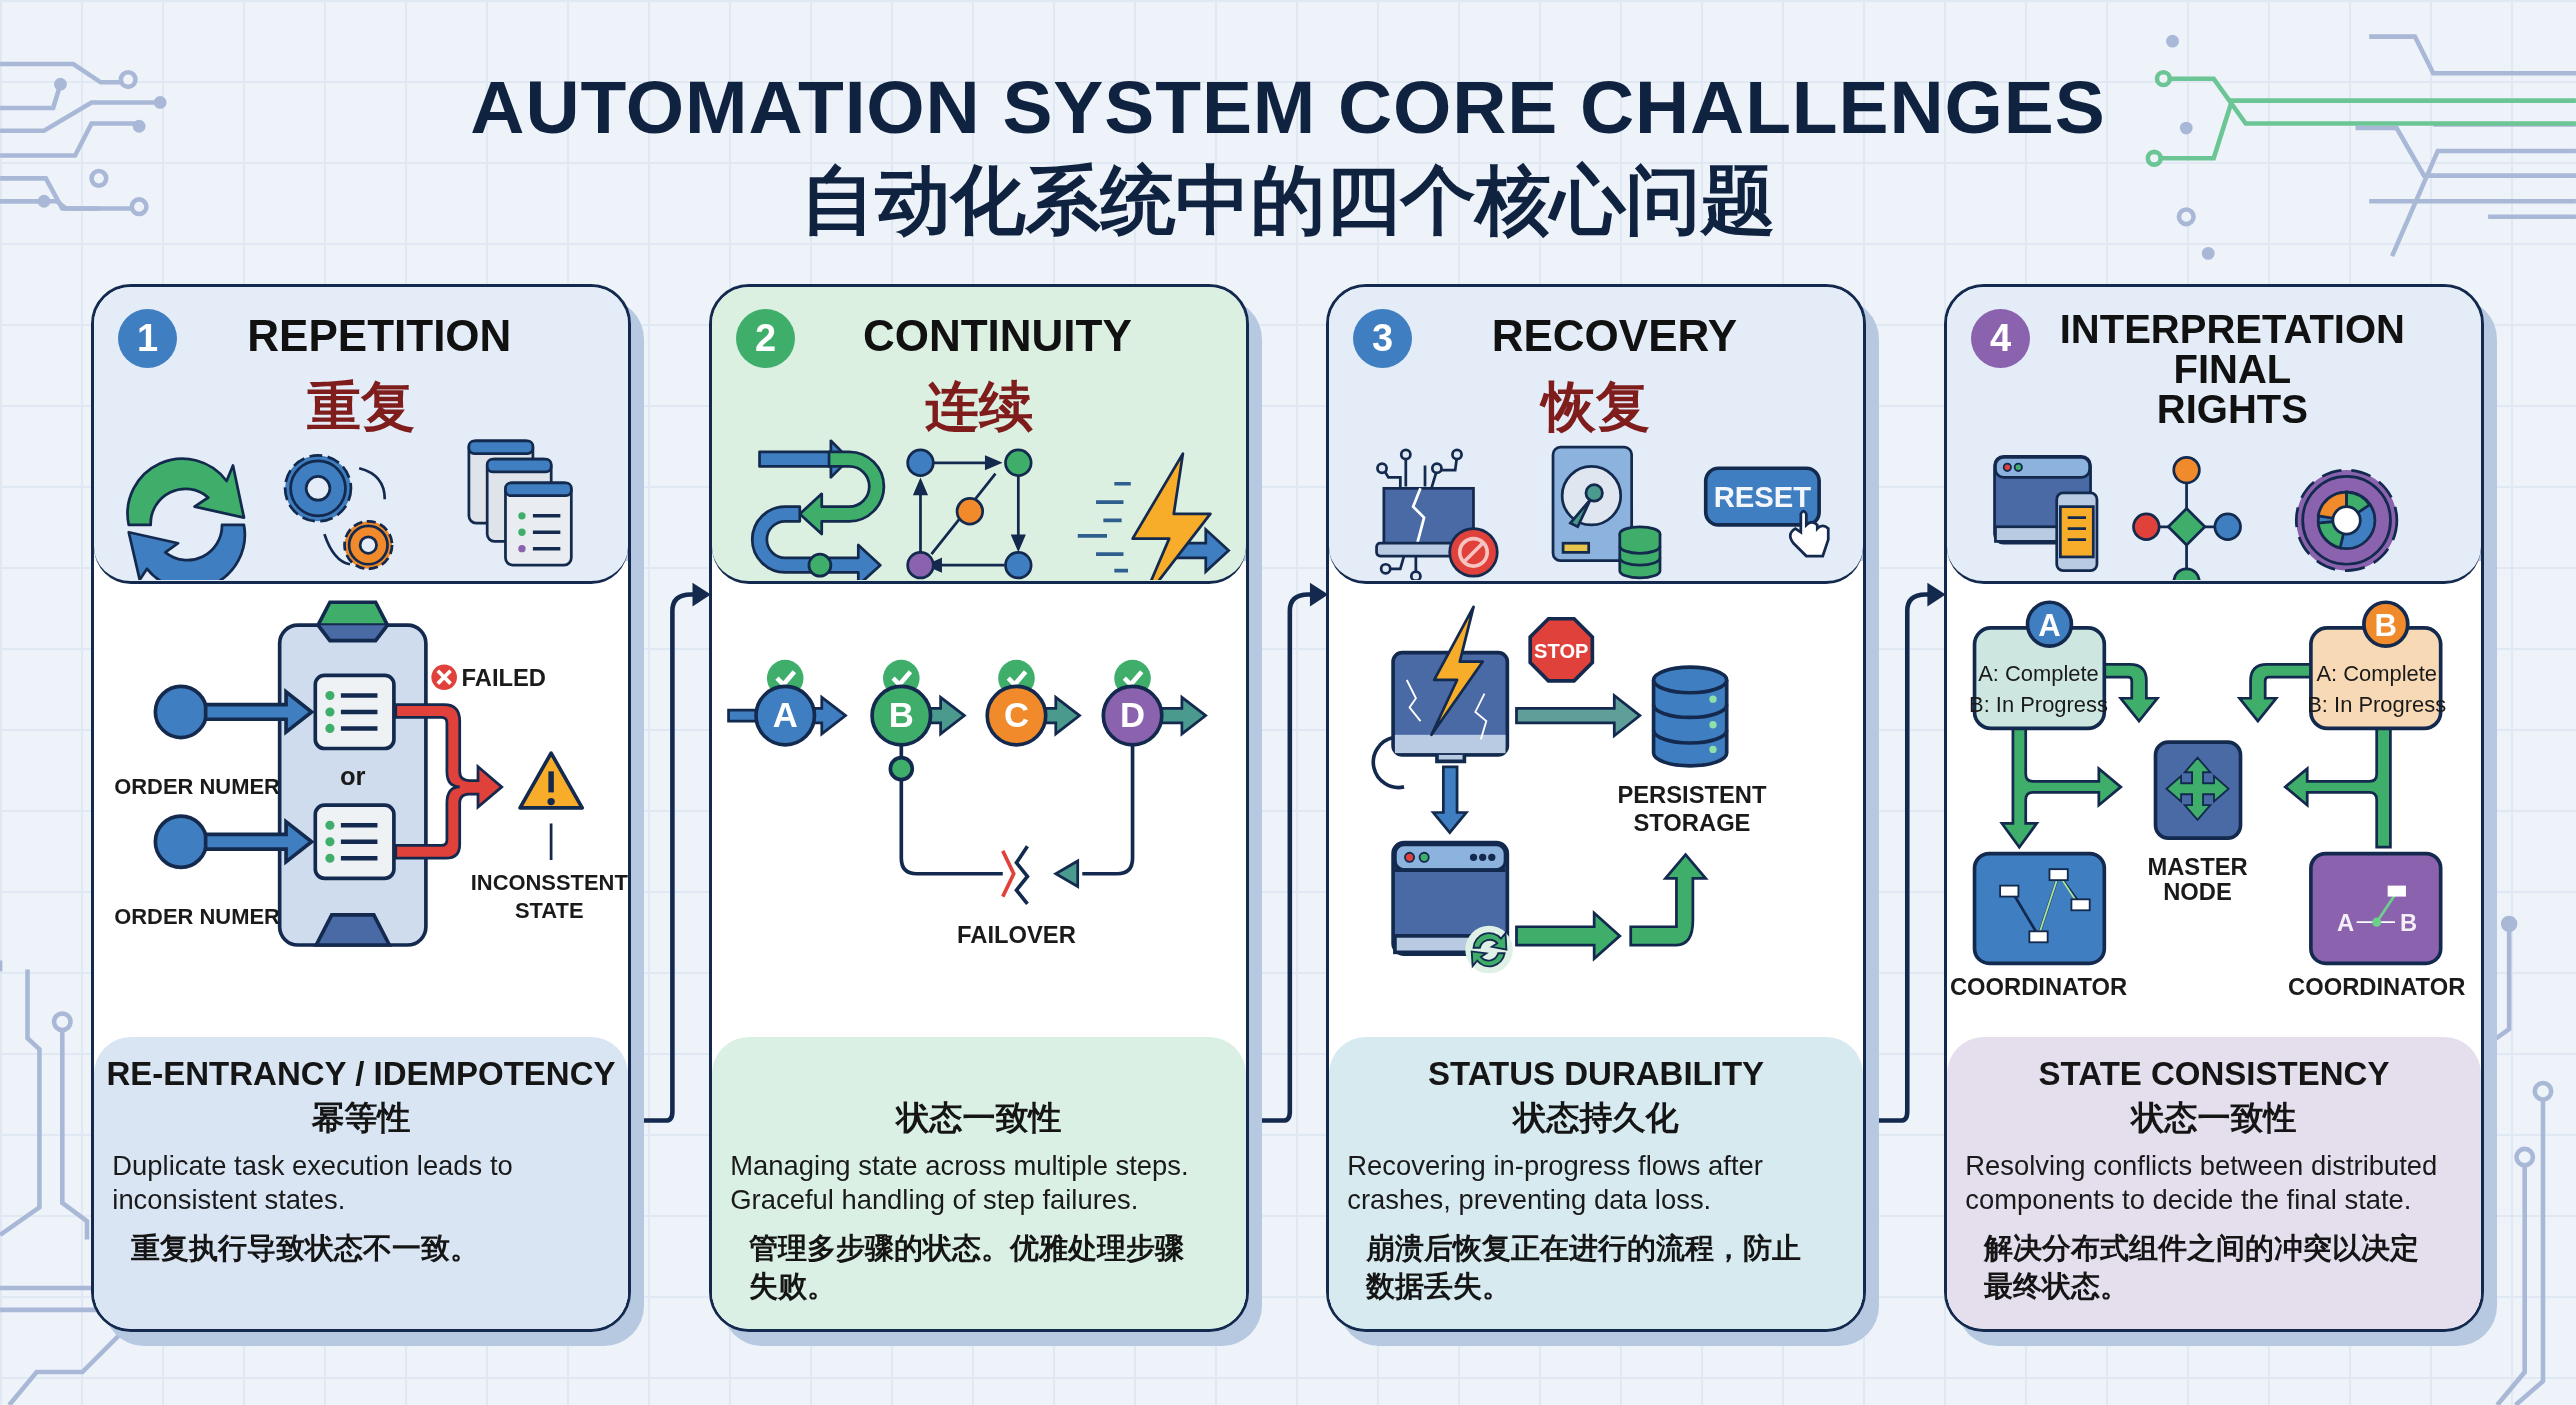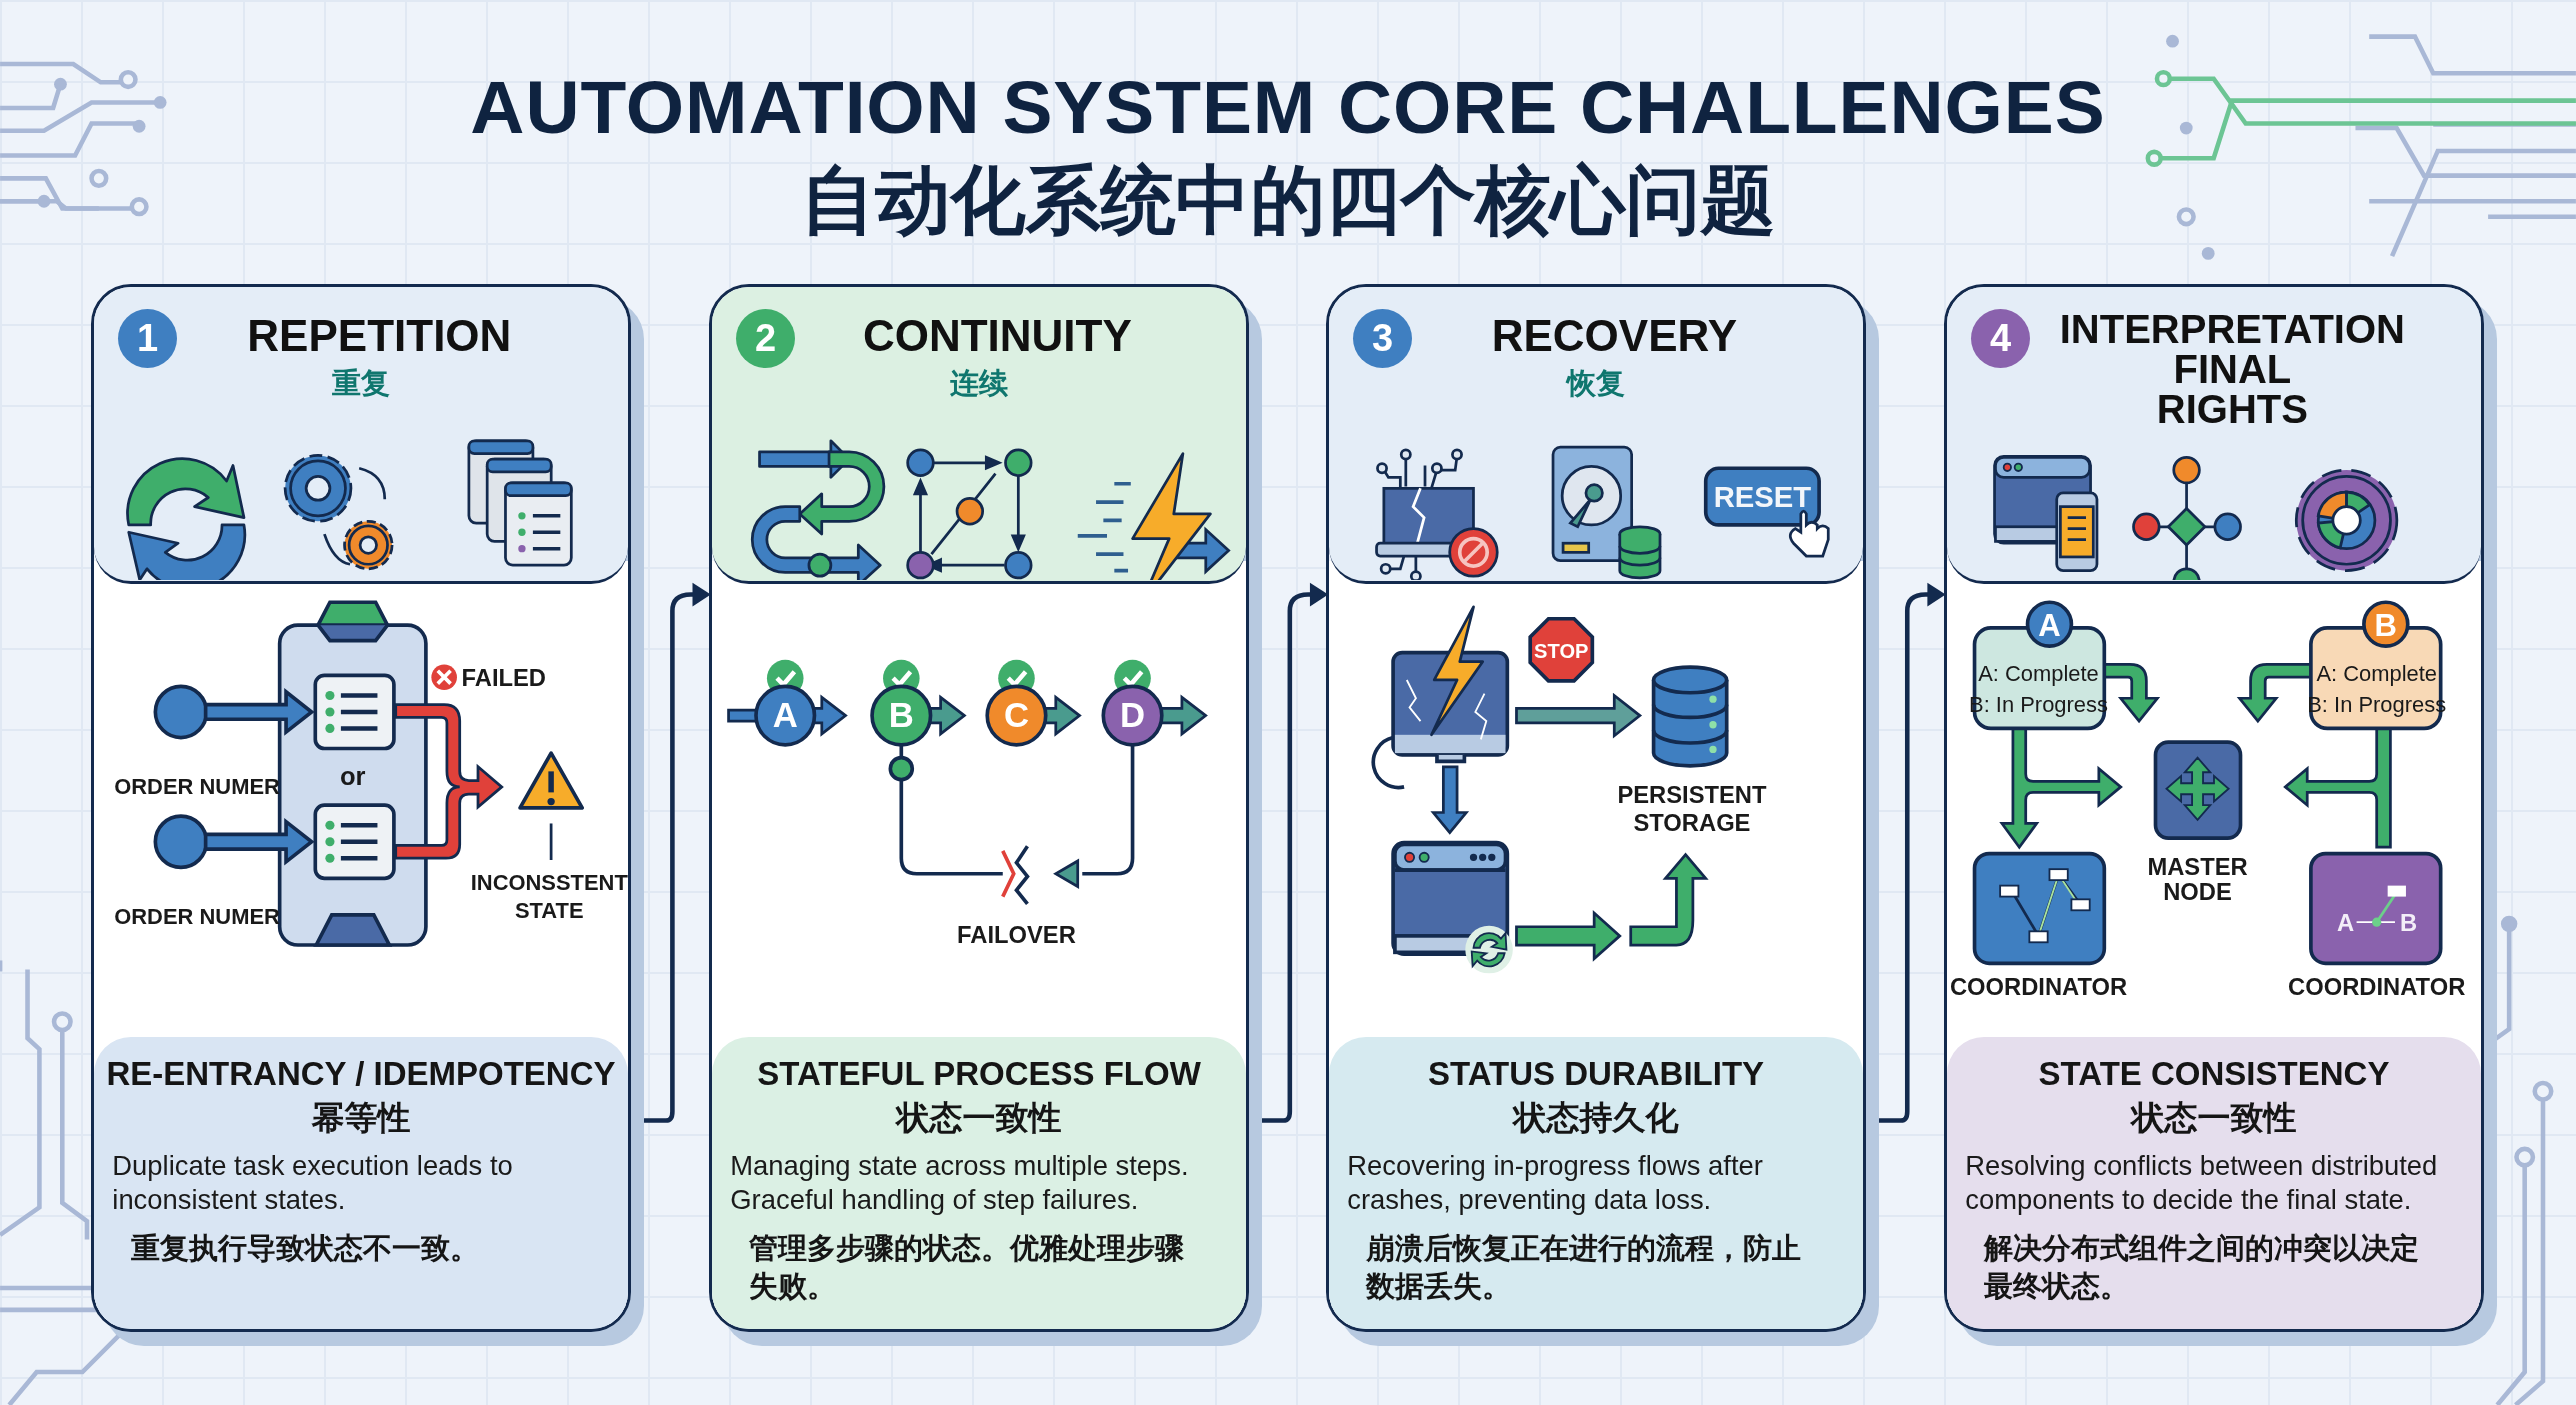--- a/index.html
+++ b/index.html
@@ -14,21 +14,21 @@
   .title-zh{top:151px;font-size:75px;font-family:"DejaVu Sans",sans-serif;}
   .card{position:absolute;top:284px;width:540px;height:1047px;}
   .card .shadow{position:absolute;left:12.8px;top:14.6px;width:540px;height:1047px;border-radius:40px;background:#b7c9e0;}
   .card .frame{position:absolute;left:0;top:0;width:534px;height:1042px;border:3.7px solid #132a4e;border-radius:40px;overflow:hidden;}
   .card .head{position:absolute;left:0;top:0;width:534px;height:297px;border-bottom:3.7px solid #132a4e;border-radius:0 0 37px 37px;box-sizing:border-box;z-index:2;}
   .card .mid{position:absolute;left:0;top:274px;width:534px;height:764px;background:#ffffff;}
   .card .foot{position:absolute;left:0;top:750px;width:534px;height:292px;border-radius:37px 37px 0 0;}
   .badge{position:absolute;left:24px;top:22px;width:59px;height:59px;border-radius:50%;color:#fff;font-weight:bold;font-size:38px;
     display:flex;align-items:center;justify-content:center;}
   .ctitle{position:absolute;left:55px;right:18.3px;text-align:center;font-weight:bold;font-size:44px;line-height:44px;color:#111;}
-  .csub{position:absolute;left:0;right:0;text-align:center;font-weight:bold;font-size:29px;font-family:"DejaVu Sans",sans-serif;color:#0f766e;}
+  .csub{position:absolute;left:0;right:0;text-align:center;font-weight:bold;font-size:54px;font-family:"DejaVu Sans",sans-serif;color:#7f1d1d;margin-top:7px;}
   .icons{position:absolute;left:0;top:128px;width:534px;height:165px;}
   .diagram{position:absolute;left:0;top:297px;width:534px;height:457px;}
   .ftitle{position:absolute;left:9.1px;right:9.1px;top:768px;text-align:center;font-weight:bold;font-size:33px;color:#151515;}
   .fsub{position:absolute;left:0;right:0;top:809px;text-align:center;font-weight:bold;font-size:33px;font-family:"DejaVu Sans",sans-serif;color:#151515;}
   .fdesc{position:absolute;left:18.3px;right:18.3px;top:862px;text-align:left;font-size:27.4px;line-height:34px;color:#1a1a1a;}
   .fzh{position:absolute;left:37px;right:37px;top:942px;text-align:left;font-size:29px;line-height:38px;font-weight:bold;font-family:"DejaVu Sans",sans-serif;color:#151515;}
   .lbl{font-family:"Liberation Sans",sans-serif;font-weight:bold;fill:#1a1a1a;}
   .connector{position:absolute;}
 </style>
 </head>
@@ -344,21 +344,20 @@
       </g>
       <g>
         <path d="M207 176 V192 M207 213 V300 Q207 317 224 317 H318 M460 176 V300 Q460 317 443 317 H405" stroke="#132a4e" stroke-width="4" fill="none"></path>
         <circle cx="207" cy="202" r="12" fill="#3fae6b" stroke="#132a4e" stroke-width="4"></circle>
         <path d="M376 303 L400 317 L376 331 Z" fill="#4a9b8e" stroke="#132a4e" stroke-width="3" transform="rotate(180 388 317)"></path>
         <path d="M318 292 L330 317 L318 342" stroke="#e0413a" stroke-width="4" fill="none"></path>
         <path d="M345 287 L333 305 L345 320 L333 335 L345 350" stroke="#132a4e" stroke-width="4" fill="none"></path>
       </g>
       <text x="333" y="393" class="lbl" font-size="26" text-anchor="middle">FAILOVER</text>
     </svg>
-    <div class="ftitle">STATEFUL PROCESS FLOW</div>
     <div class="fsub">状态一致性</div>
     <div class="fdesc">Managing state across multiple steps. Graceful handling of step failures.</div>
     <div class="fzh">管理多步骤的状态。优雅处理步骤失败。</div>
   </div>
 </div>
 
 <div class="card" style="left:1326px">
   <div class="shadow"></div>
   <div class="frame">
     <div class="mid"></div>

